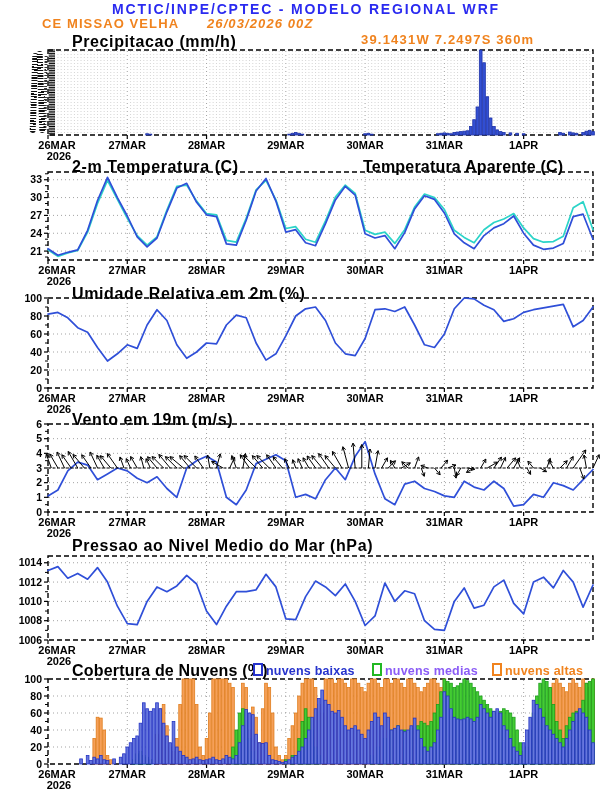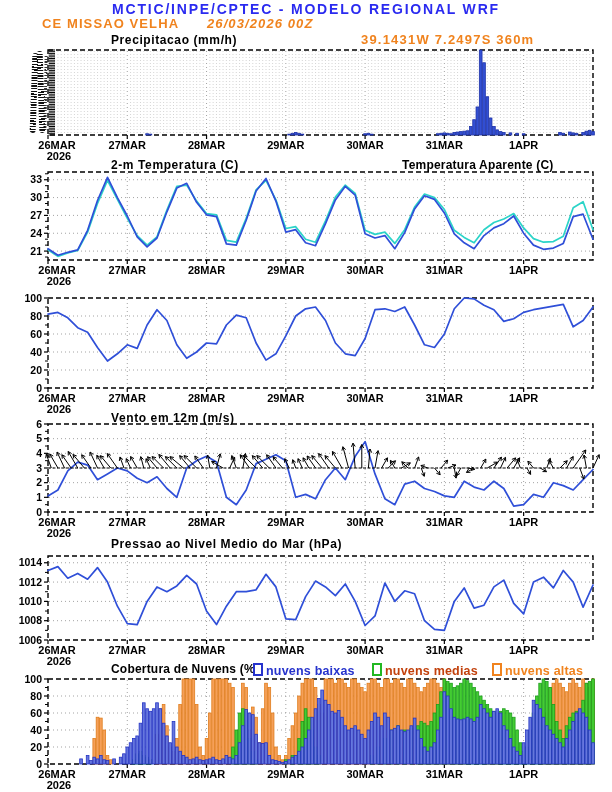--- a/index.html
+++ b/index.html
@@ -2,27 +2,27 @@
 <html><head>
 <meta charset="utf-8">
 <style>
   html,body{margin:0;padding:0;background:#fff;}
   .page{position:relative;width:612px;height:792px;background:#fff;overflow:hidden;
         font-family:"Liberation Sans",sans-serif;font-weight:700;}
   .t{position:absolute;white-space:nowrap;line-height:1.05;}
   .c-blue{color:#2a2af0}
   .c-or{color:#f0831e}
   .c-cyan{color:#2bd4c8}
-  .c-grn{color:#c2410c}
+  .c-grn{color:#8b5cf6}
   .c-lblue{color:#2633cc}
   .h1{top:2px;left:0;width:612px;text-align:center;font-size:14px;letter-spacing:1.8px;}
   .h2a{top:17px;left:42px;font-size:13px;letter-spacing:1.1px;}
   .h2b{top:17px;left:207px;font-size:13px;letter-spacing:1.1px;font-style:italic;}
   .coords{top:33px;left:361px;font-size:13px;letter-spacing:1.2px;text-align:center;}
-  .ptitle{font-size:12px;letter-spacing:0.6px;color:#000;margin-left:39px;}
+  .ptitle{font-size:16px;letter-spacing:0.6px;color:#000;}
   .p1{top:34px;left:72px}
   .p2{top:159px;left:72px}
   .p2r{top:159px;left:363px;letter-spacing:0.2px}
   .p3{top:286px;left:72px}
   .p4{top:412px;left:72px}
   .p5{top:538px;left:72px}
   .p6{top:663px;left:72px;letter-spacing:0.2px}
   .lg{top:663px;font-size:12.5px;letter-spacing:0.2px;text-align:center;}
   .lg-b{left:253px}.lg-g{left:372px}.lg-o{left:492px}
   .sw{display:inline-block;width:6px;height:9px;border:2px solid;margin-right:3px;vertical-align:-1px;background:#fff;}
@@ -1161,21 +1161,22 @@
     </svg>
 
   <div class="t h1 c-blue">MCTIC/INPE/CPTEC - MODELO REGIONAL WRF</div>
   <div class="t h2a c-or">CE MISSAO VELHA</div>
   <div class="t h2b c-or">26/03/2026 00Z</div>
   <div class="t coords c-or">39.1431W 7.2497S 360m</div>
 
   <div class="t ptitle p1">Precipitacao (mm/h)</div>
   <div class="t ptitle p2">2-m Temperatura (C)</div>
   <div class="t ptitle p2r c-cyan">Temperatura Aparente (C)</div>
-  <div class="t ptitle p4">Vento em 12m (m/s)</div>
+  <div class="t ptitle p3">Umidade Relativa em 2m (%)</div>
+  <div class="t ptitle p4">Vento em 19m (m/s)</div>
   <div class="t ptitle p6">Cobertura de Nuvens (%)</div>
   <div class="t ptitle p5">Pressao ao Nivel Medio do Mar (hPa)</div>
 
   <div class="t lg lg-b c-lblue"><span class="sw sw-b"></span><span>nuvens baixas</span></div>
   <div class="t lg lg-g c-grn"><span class="sw sw-g"></span><span>nuvens medias</span></div>
   <div class="t lg lg-o c-or"><span class="sw sw-o"></span><span>nuvens altas</span></div>
 
   <div id="sm1" class="sm"></div>
   <div id="sm2" class="sm"></div>
   <div id="sm3" class="sm"></div>

